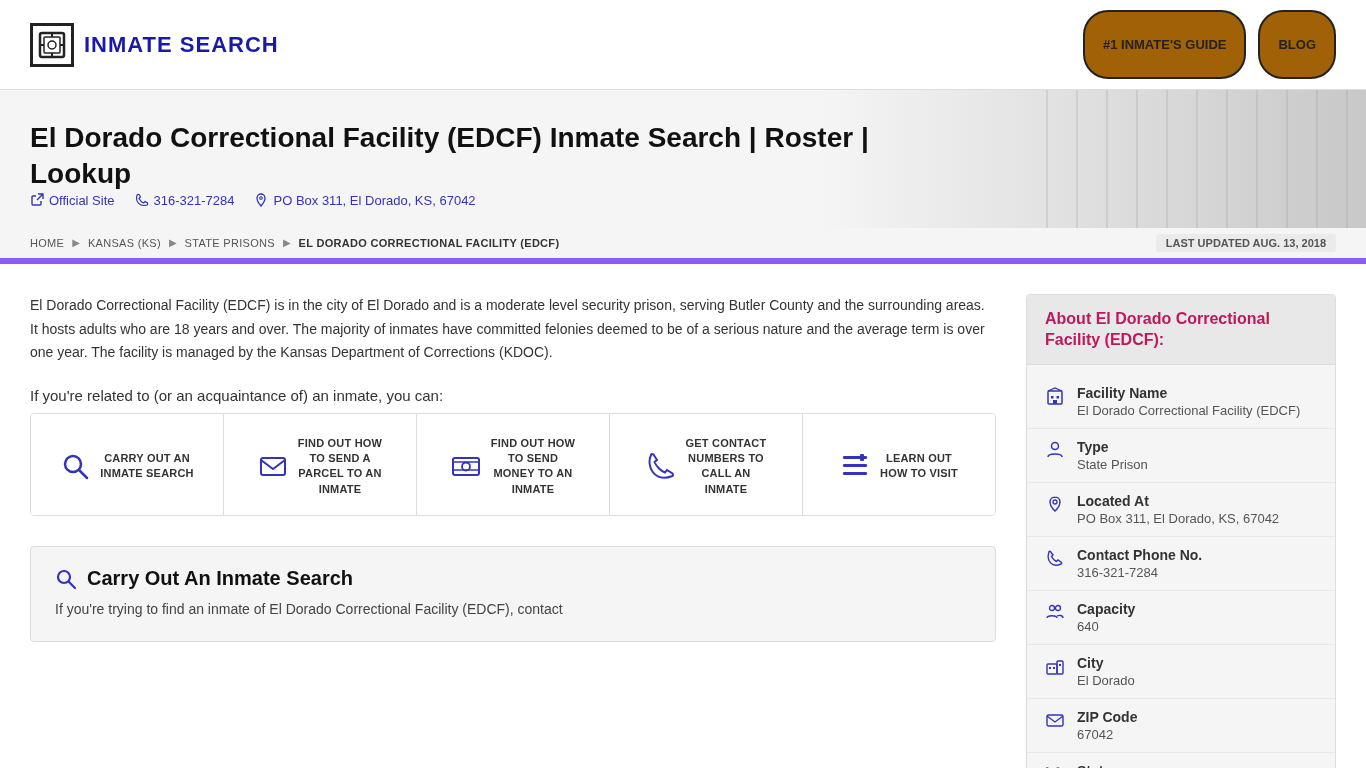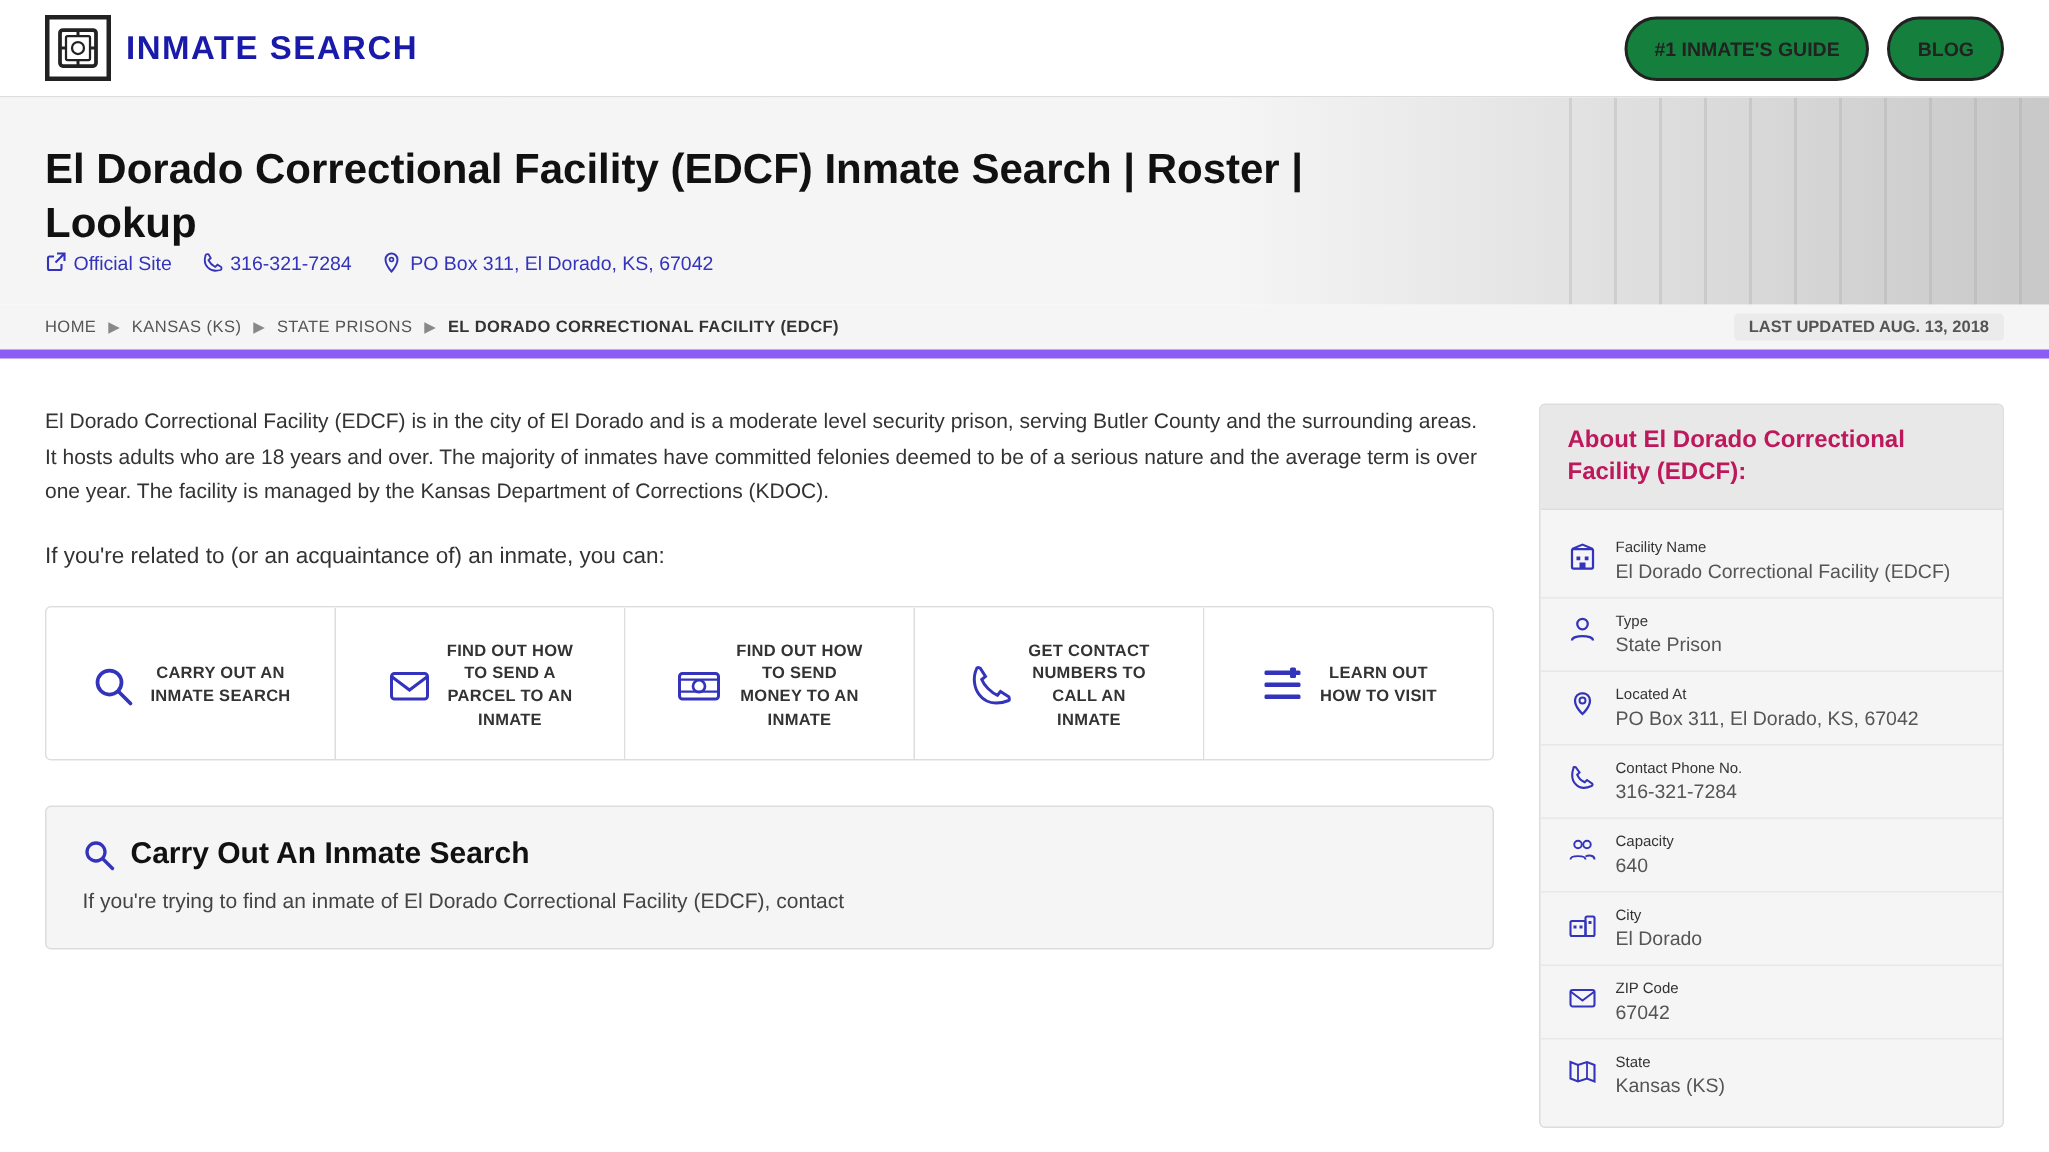--- a/index.html
+++ b/index.html
@@ -33,22 +33,22 @@
       font-weight: bold;
       color: #1a1aaa;
       letter-spacing: 1px;
     }
     .header-buttons {
       display: flex;
       gap: 12px;
     }
     .header-btn {
       border: 2px solid #222;
-      background: #15803d;
-      padding: 12px 18px;
+      background: #a16207;
+      padding: 25px 18px;
       border-radius: 25px;
       font-size: 13px;
       font-weight: bold;
       cursor: pointer;
       color: #222;
     }
 
     
     .hero {
       background: linear-gradient(to right, #f5f5f5 60%, #c8c8c8 100%);
@@ -141,21 +141,21 @@
     .description {
       font-size: 14px;
       line-height: 1.7;
       color: #333;
       margin-bottom: 18px;
     }
     .sub-desc {
       font-size: 15px;
       line-height: 1.7;
       color: #333;
-      margin-bottom: 20px;
+      margin-bottom: 4px;
     }
 
     
     .action-cards {
       display: flex;
       border: 1px solid #ddd;
       border-radius: 4px;
       overflow: hidden;
       margin-bottom: 30px;
     }
@@ -246,22 +246,22 @@
     .sidebar-item:last-child { border-bottom: none; }
     .sidebar-item-icon {
       color: #3333bb;
       flex-shrink: 0;
       margin-top: 2px;
       width: 20px;
       text-align: center;
     }
     .sidebar-item-content {}
     .sidebar-item-label {
-      font-size: 10px;
-      font-weight: normal;
+      font-size: 14px;
+      font-weight: bold;
       color: #333;
       margin-bottom: 2px;
     }
     .sidebar-item-value {
       font-size: 13px;
       color: #555;
     }
   </style>
 </head>
 <body>

